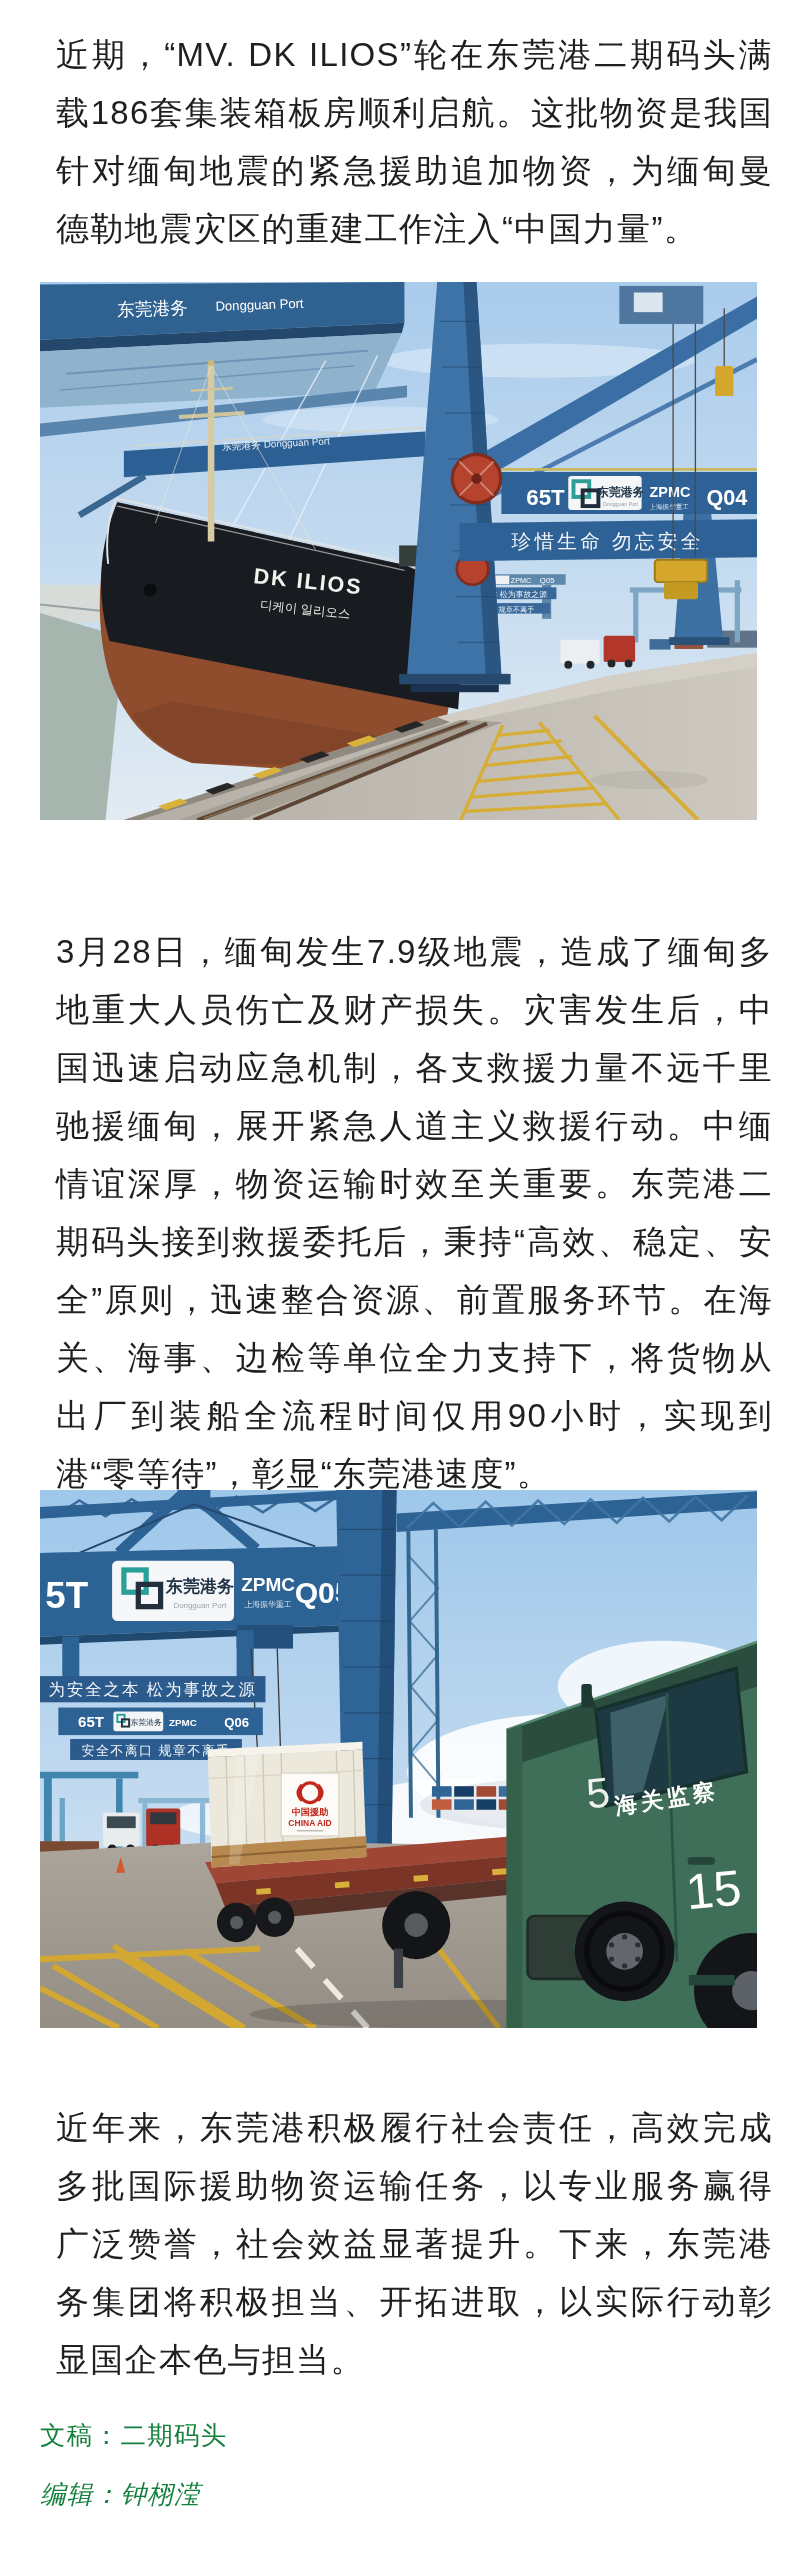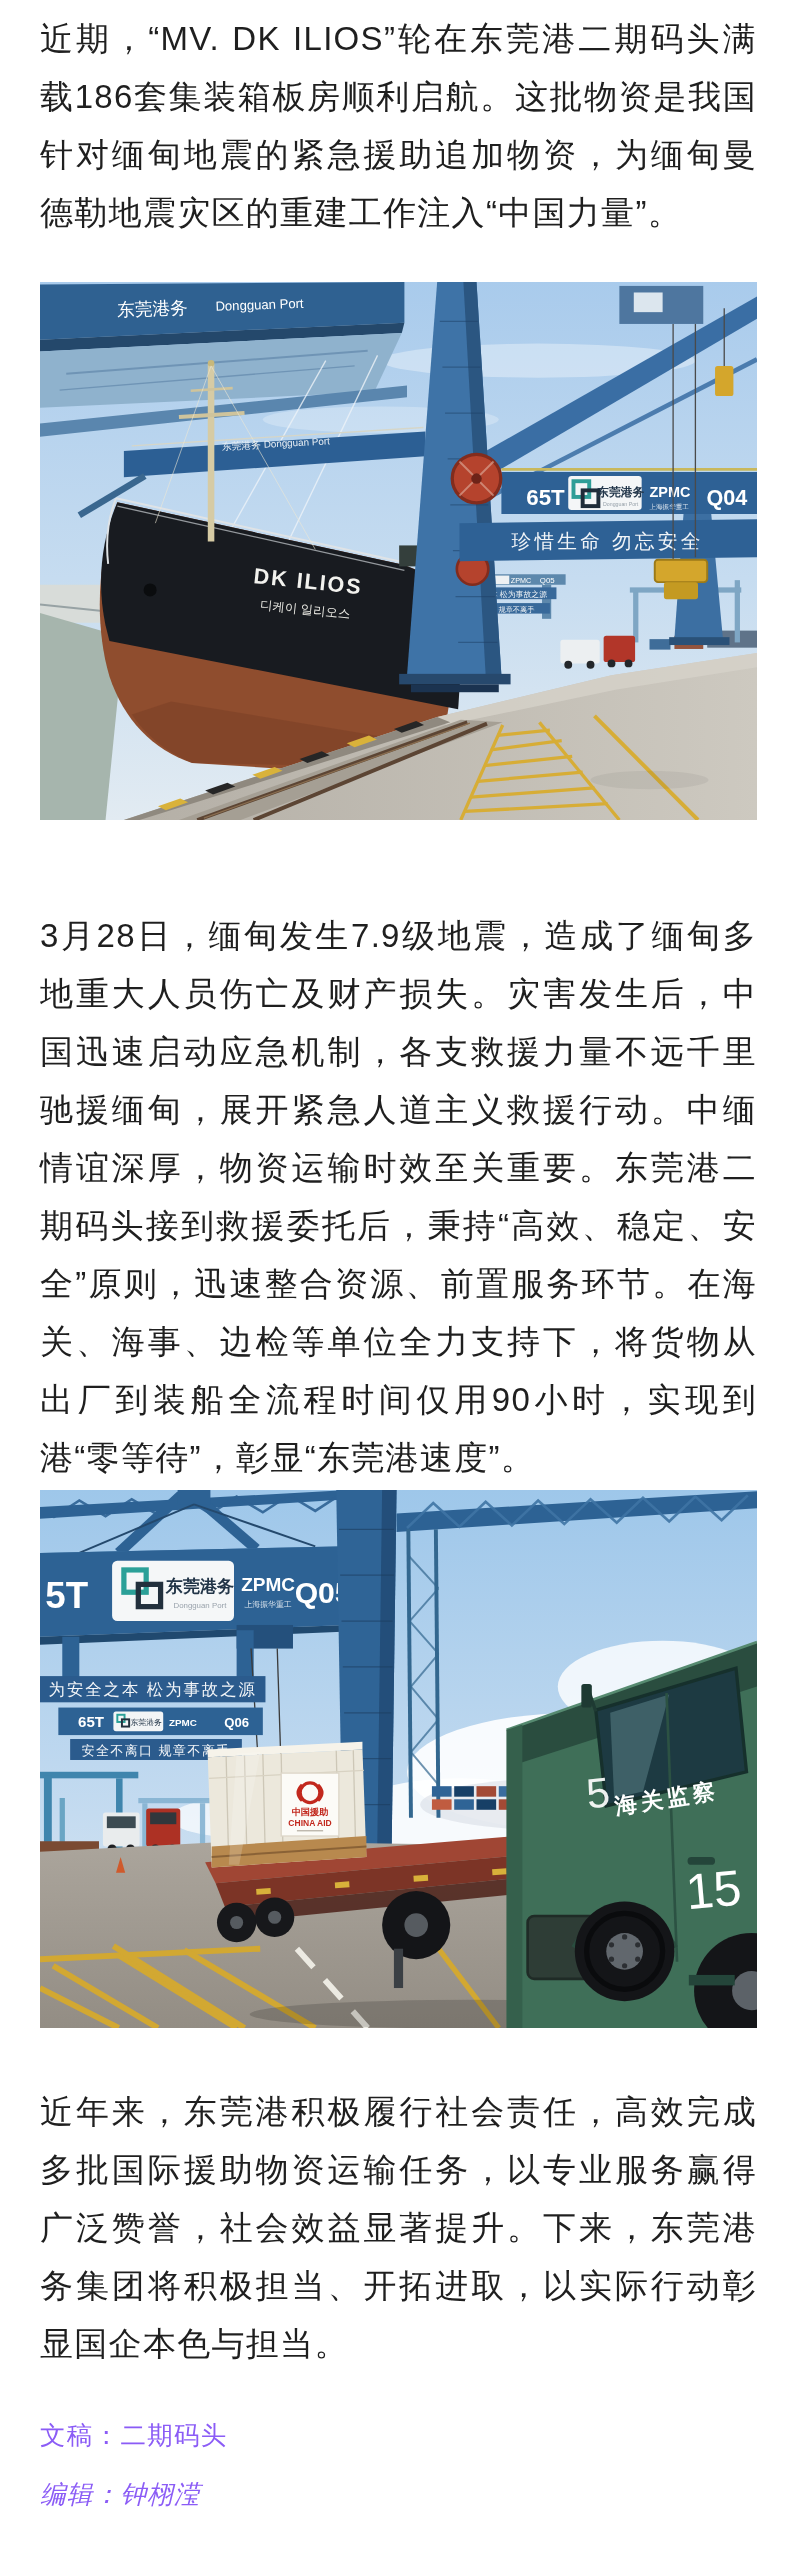--- a/index.html
+++ b/index.html
@@ -1,26 +1,26 @@
 <!DOCTYPE html>
 <html style="font-size:10.5px"><head>
 <meta charset="utf-8">
 <style>
   html,body{margin:0;padding:0;background:#ffffff;}
   .page{position:relative;width:796px;height:2576px;margin:0 auto;background:#ffffff;overflow:hidden;
         font-family:"Liberation Sans","DejaVu Sans",sans-serif;}
   .para{position:absolute;left:40px;width:717px;font-size:33px;line-height:58px;letter-spacing:1.3px;
-        color:#1f1f1f;text-align:justify;margin:0;}
+        color:#1f1f1f;text-align:justify;margin:16px;}
   #p1{top:9.8px;}
   #p2{top:907px;}
   #p3{top:2083px;}
   .photo{position:absolute;left:40px;width:717px;height:538px;display:block;}
   #photo1{top:282px;}
   #photo2{top:1490px;}
-  .credit{position:absolute;left:40px;font-size:25.5px;letter-spacing:1.3px;color:#8b5cf6;margin:0;}
+  .credit{position:absolute;left:40px;font-size:25.5px;letter-spacing:1.3px;color:#15803d;margin:0;}
   #credit1{top:2418px;}
   #credit2{top:2477px;font-style:italic;}
   svg text{font-family:"Liberation Sans","DejaVu Sans",sans-serif;}
 </style>
 </head>
 <body>
 
 <div class="page">
 
   <p class="para" id="p1">近期，“MV. DK ILIOS”轮在东莞港二期码头满载186套集装箱板房顺利启航。这批物资是我国针对缅甸地震的紧急援助追加物资，为缅甸曼德勒地震灾区的重建工作注入“中国力量”。</p>

